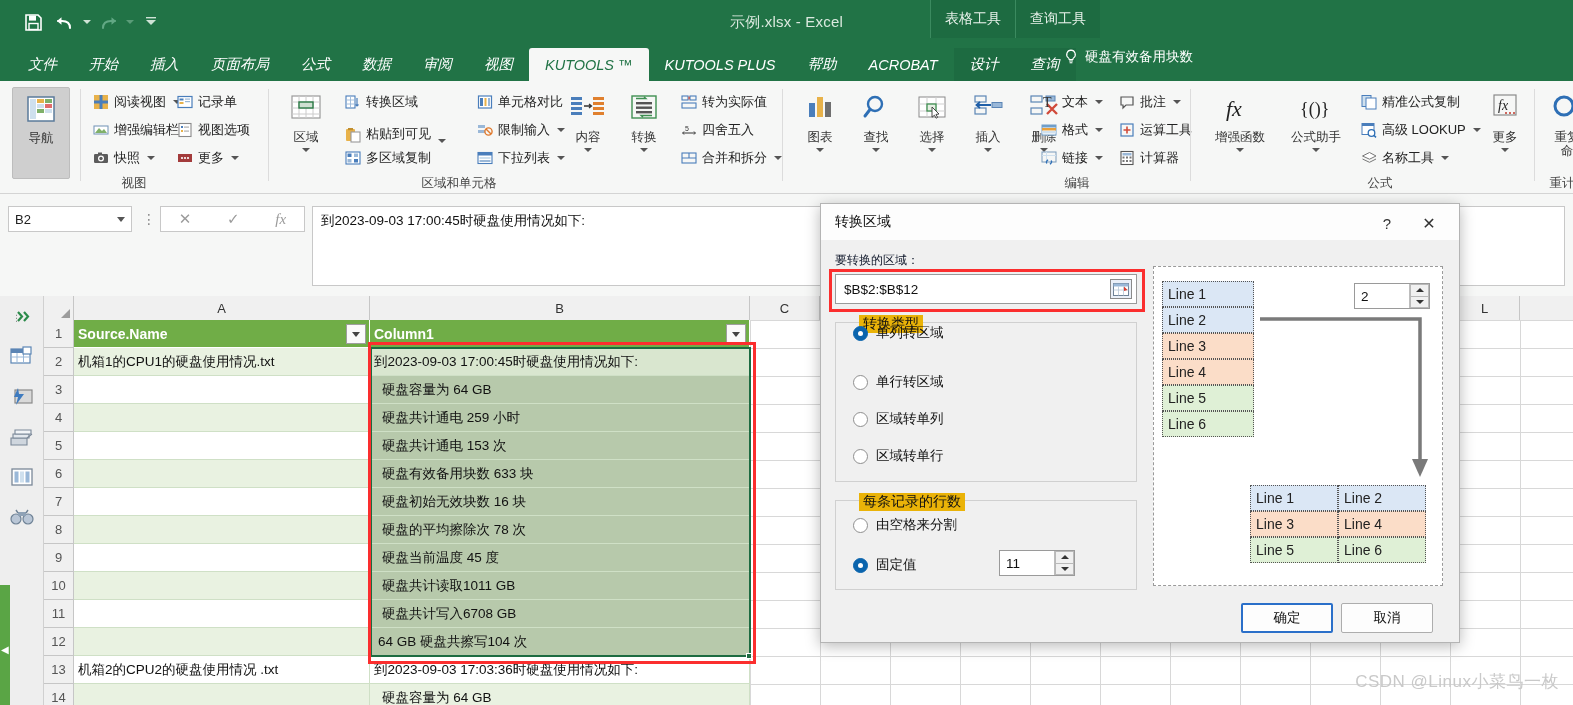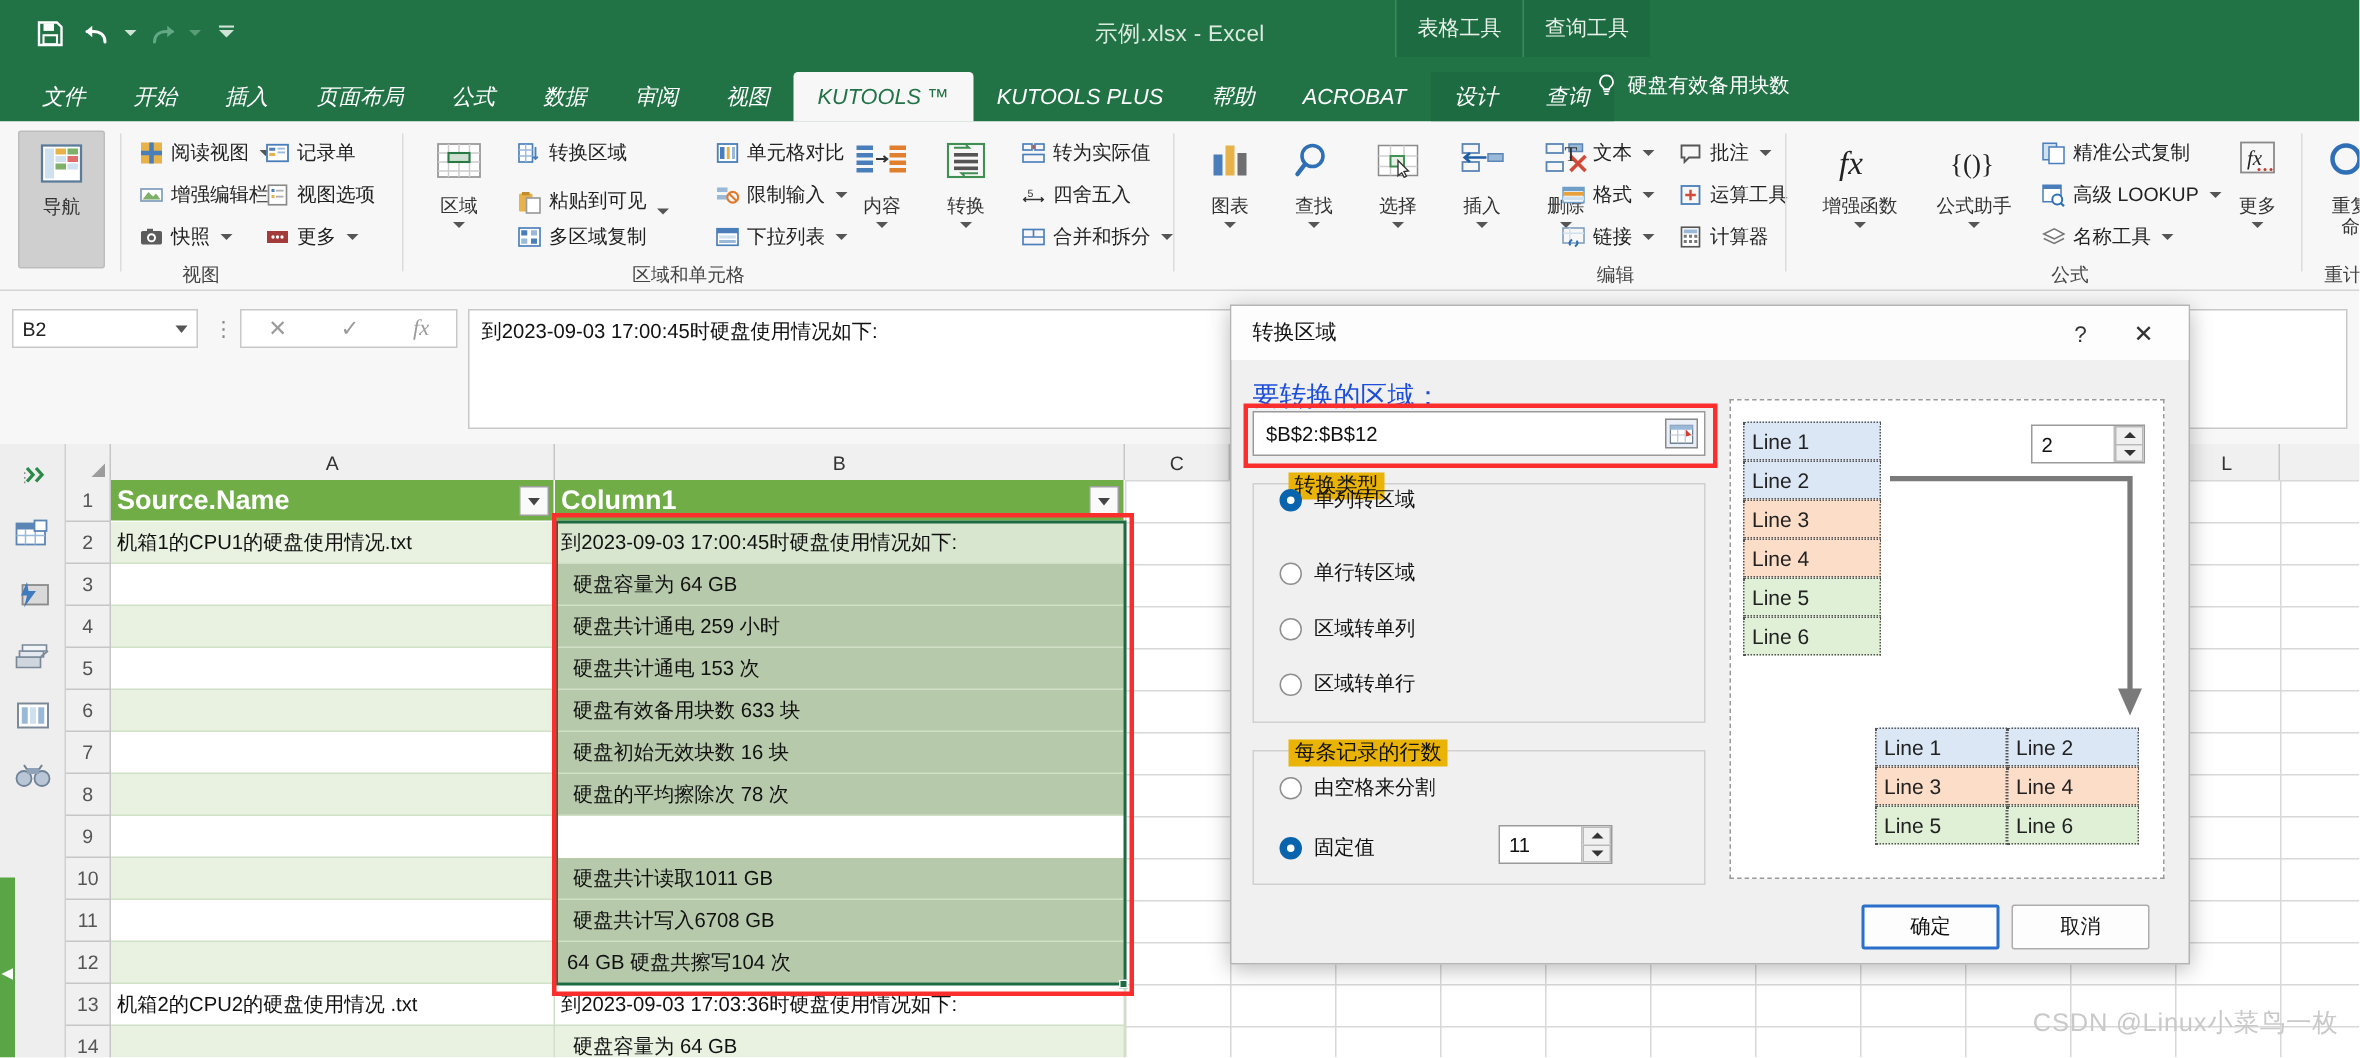--- a/index.html
+++ b/index.html
@@ -130,21 +130,21 @@
     background:#f0f0f0; border-bottom:1px solid #c6c6c6; border-right:1px solid #c6c6c6;
     display:flex; align-items:center; justify-content:center;
     font-size:13px; color:#555; cursor:pointer;
   }
   .cell {
     position:absolute; height:28px; display:flex; align-items:center;
     font-size:13.5px; color:#111; padding:0 4px; white-space:nowrap; overflow:hidden;
     border-right:1px solid #cfe0c6; border-bottom:1px solid #cfe0c6;
   }
   .hdrcell {
-    background:#70ad47; color:#fff; font-weight:bold; font-size:18px;
+    background:#70ad47; color:#fff; font-weight:bold; font-size:14px;
     border-right:1px solid #fff; border-bottom:1px solid #fff;
   }
   .filterbtn {
     position:absolute; width:20px; height:20px; background:#fafafa;
     border:1px solid #9e9e9e; display:flex;align-items:center;justify-content:center;cursor:pointer;
   }
   .filterbtn:after{content:"";border-left:4px solid transparent;border-right:4px solid transparent;border-top:5px solid #444;}
   .bandA { background:#e9f2e1; }
   .bandB { background:#ffffff; }
   .selfill { background:#b7c9ab; }
@@ -168,21 +168,21 @@
     background:#f0f0f0; border:1px solid #b4b4b4;
     box-shadow:0 3px 14px rgba(0,0,0,.28);
   }
   .dlg-title {
     position:absolute; left:0; top:0; width:100%; height:36px;
     background:#fdfdfd; display:flex; align-items:center;
   }
   .dlg-title .t { margin-left:14px; font-size:14px; color:#111;}
   .dlg-help{position:absolute; right:60px; top:8px; width:24px;height:22px;display:flex;align-items:center;justify-content:center;font-size:15px;color:#333;cursor:pointer;}
   .dlg-close{position:absolute; right:18px; top:8px; width:24px;height:22px;display:flex;align-items:center;justify-content:center;font-size:16px;color:#333;cursor:pointer;}
-  .dlg-lbl { position:absolute; font-size:18px; color:#1d4ed8;text-align:right; }
+  .dlg-lbl { position:absolute; font-size:12px; color:#0f172a;text-align:right; }
   .rangeinput {
     position:absolute; background:#fff; border:1px solid #9a9a9a;
     display:flex; align-items:center; padding:0 4px 0 8px; font-size:13.5px; color:#111;
   }
   .pickbtn{margin-left:auto;width:22px;height:20px;border:1px solid #8a8a8a;background:#eaeff7;display:flex;align-items:center;justify-content:center;cursor:pointer;}
   .gbox { position:absolute; border:1px solid #d0d0d0; background:#f0f0f0; }
   .gbox-lbl { position:absolute; background:#eab308; padding:0 4px; font-size:14px; color:#111;margin-left:16px; }
   .radio-row { position:absolute; display:flex; align-items:center; gap:8px; cursor:pointer; font-size:13.5px; color:#111;}
   .radio {
     width:15px;height:15px;border-radius:50%;border:1px solid #8f8f8f;background:#fff;
@@ -891,20 +891,21 @@
     <div class="cell hdrcell" style="left:326px; top:24px; width:380px;">Column1</div>
     <div class="filterbtn" style="left:682px; top:28px;"></div>
 
     <div class="cell selfill-first" style="left:326px; top:52px;  width:380px;">到2023-09-03 17:00:45时硬盘使用情况如下:</div>
     <div class="cell selfill" style="left:326px; top:80px;  width:380px; padding-left:12px;">硬盘容量为 64 GB</div>
     <div class="cell selfill" style="left:326px; top:108px; width:380px; padding-left:12px;">硬盘共计通电 259 小时</div>
     <div class="cell selfill" style="left:326px; top:136px; width:380px; padding-left:12px;">硬盘共计通电 153 次</div>
     <div class="cell selfill" style="left:326px; top:164px; width:380px; padding-left:12px;">硬盘有效备用块数 633 块</div>
     <div class="cell selfill" style="left:326px; top:192px; width:380px; padding-left:12px;">硬盘初始无效块数 16 块</div>
     <div class="cell selfill" style="left:326px; top:220px; width:380px; padding-left:12px;">硬盘的平均擦除次 78 次</div>
+    <div class="cell selfill" style="left:326px; top:248px; width:380px; padding-left:12px;">硬盘当前温度 45 度</div>
     <div class="cell selfill" style="left:326px; top:276px; width:380px; padding-left:12px;">硬盘共计读取1011 GB</div>
     <div class="cell selfill" style="left:326px; top:304px; width:380px; padding-left:12px;">硬盘共计写入6708 GB</div>
     <div class="cell selfill" style="left:326px; top:332px; width:380px; padding-left:8px;">64 GB 硬盘共擦写104 次</div>
     <div class="cell bandB" style="left:326px; top:360px; width:380px;">到2023-09-03 17:03:36时硬盘使用情况如下:</div>
     <div class="cell bandA" style="left:326px; top:388px; width:380px; padding-left:12px;">硬盘容量为 64 GB</div>
 
     <div class="sel-outline" style="left:326px; top:51px; width:381px; height:310px;"></div>
     <div class="selhandle" style="left:702px; top:357px;"></div>
 
     <div class="redbox" style="left:324px; top:46px; width:388px; height:322px;"></div>

